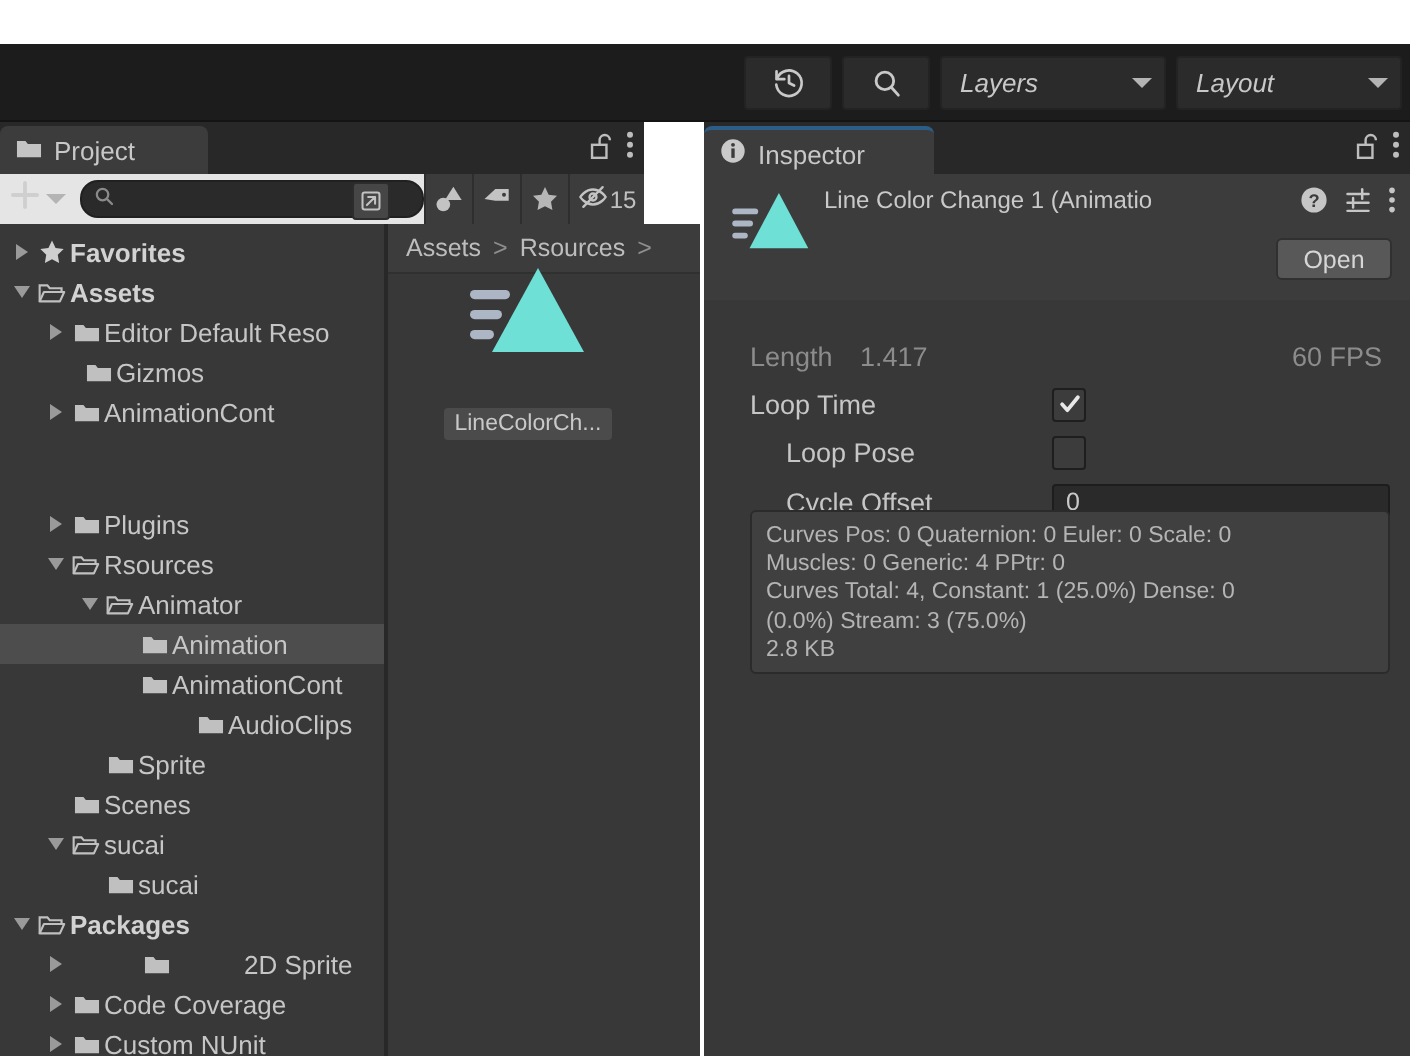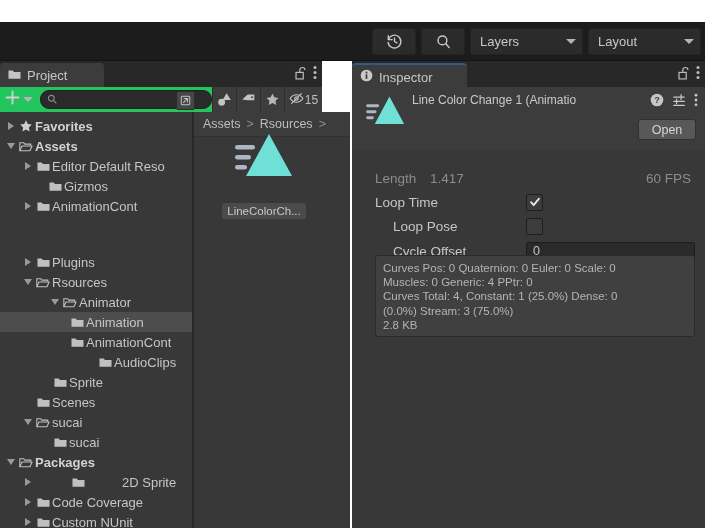--- a/index.html
+++ b/index.html
@@ -42,20 +42,21 @@
   }
   .tb-dd {
     height: 25px;
     background: #2b2b2b;
     border: 1px solid #232323;
     border-radius: 2px;
     display: flex; align-items: center;
     padding: 0 6px 0 9px;
     color: #c8c8c8; font-size: 13px;
     gap: 10px;
+    font-style: italic;
   }
   .tb-dd.layers { width: 96px; justify-content: space-between; }
   .tb-dd.layout { width: 96px; justify-content: space-between; }
   .caret {
     width: 0; height: 0;
     border-left: 5px solid transparent;
     border-right: 5px solid transparent;
     border-top: 5px solid #b4b4b4;
   }
 
@@ -86,21 +87,21 @@
   }
   .tab.active-blue { border-top: 2px solid #2c5d87; padding-top: 0; }
   .tab-icons {
     position: absolute; right: 5px; top: 4px;
     display: flex; align-items: center; gap: 6px;
   }
 
   
   .proj-row2 {
     position: relative; height: 25px;
-    background: #22c55e;
+    background: #e5e5e5;
     display: flex; align-items: center;
   }
   .plus-grp {
     display: flex; align-items: center; gap: 2px;
     padding: 0 5px 0 4px; color: #c9c9c9;
   }
   .searchbox {
     flex: 0 0 auto; width: 158px; height: 17px;
     background: #2a2a2a;
     border: 1px solid #202020;
@@ -422,21 +423,21 @@
             <span class="tw-arrow">
               <i class="arr-right"></i>
             </span>
             <span class="tw-icon">
               <svg width="13" height="11" viewBox="0 0 16 13">
                 <path d="M0.6 1.6h5.2l1.5 1.8h8.1v8.2H0.6z" fill="#c0c0c0"></path>
               </svg>
             </span>
             <span>Editor Default Reso</span>
           </div>
-          <div class="trow" style="padding-left: 33px;">
+          <div class="trow" style="padding-left: 21px; margin-left: 6px;">
             <span class="tw-arrow"></span>
             <span class="tw-icon">
               <svg width="13" height="11" viewBox="0 0 16 13">
                 <path d="M0.6 1.6h5.2l1.5 1.8h8.1v8.2H0.6z" fill="#c0c0c0"></path>
               </svg>
             </span>
             <span>Gizmos</span>
           </div>
           <div class="trow" style="padding-left: 21px;">
             <span class="tw-arrow">
@@ -465,21 +466,21 @@
               <i class="arr-down"></i>
             </span>
             <span class="tw-icon">
               <svg width="14" height="11" viewBox="0 0 17 13" fill="none" stroke="#c0c0c0" stroke-width="1.3">
                 <path d="M1 11.6V1.9h4.7l1.4 1.7h7.2v2"></path>
                 <path d="M1 11.6 3.6 5.9h12.3l-2.6 5.7z" stroke-linejoin="round"></path>
               </svg>
             </span>
             <span>Rsources</span>
           </div>
-          <div class="trow" style="padding-left: 48px;">
+          <div class="trow" style="padding-left: 38px;">
             <span class="tw-arrow">
               <i class="arr-down"></i>
             </span>
             <span class="tw-icon">
               <svg width="14" height="11" viewBox="0 0 17 13" fill="none" stroke="#c0c0c0" stroke-width="1.3">
                 <path d="M1 11.6V1.9h4.7l1.4 1.7h7.2v2"></path>
                 <path d="M1 11.6 3.6 5.9h12.3l-2.6 5.7z" stroke-linejoin="round"></path>
               </svg>
             </span>
             <span>Animator</span>

